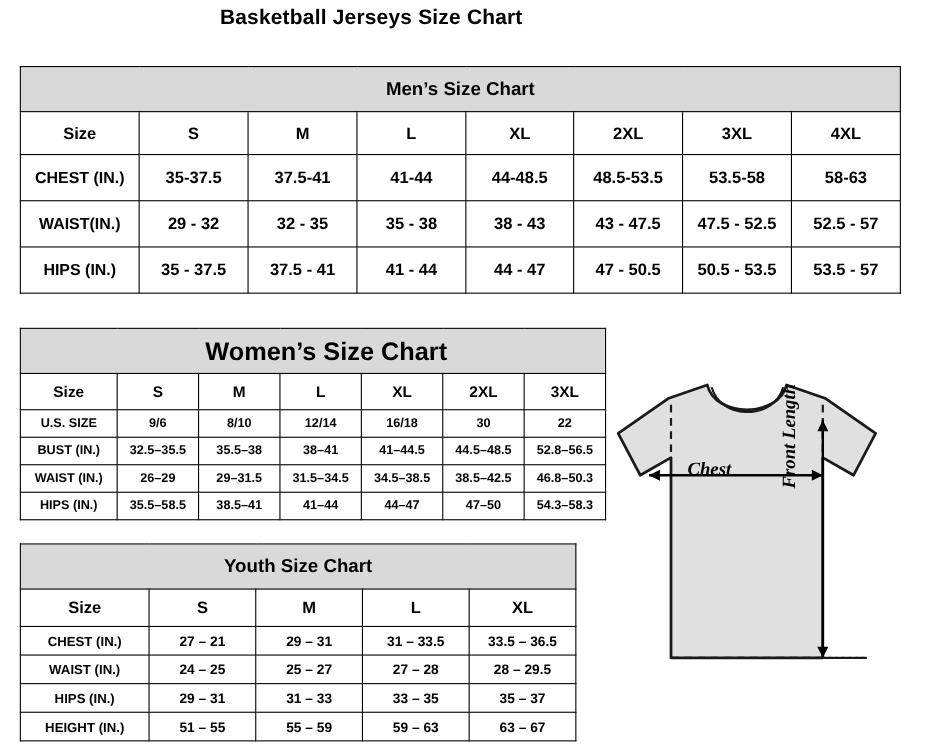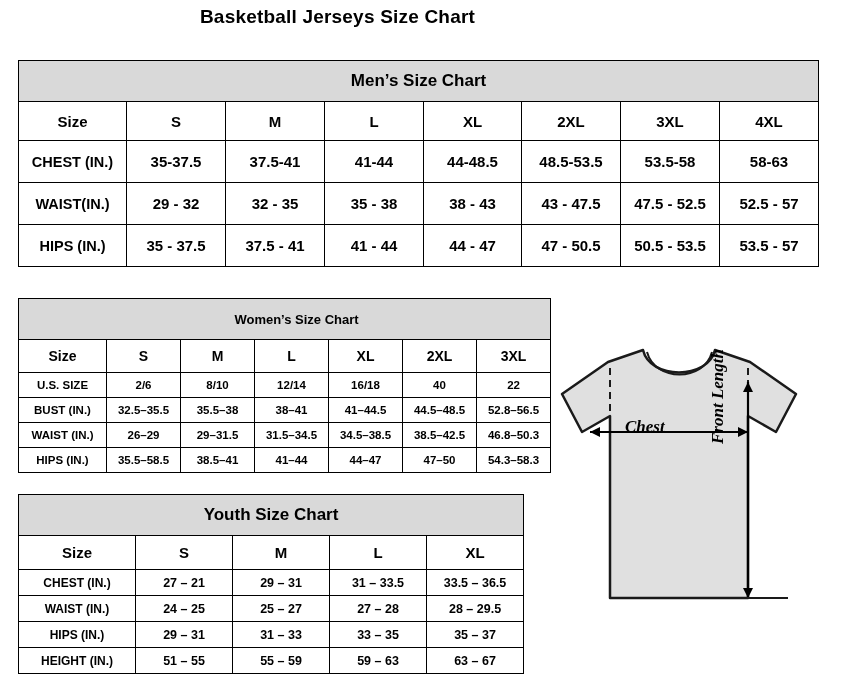--- a/index.html
+++ b/index.html
@@ -59,21 +59,21 @@
   #mens-chart .body-row td { height: 41px; font-size: 15px; }
   #mens-chart td.rowlabel { font-size: 14.5px; }
 
   
   #womens-chart {
     position: absolute;
     left: 18px;
     top: 298px;
     width: 532px;
   }
-  #womens-chart .hdr-band { height: 40px; font-size: 13px; padding-left: 24px; }
+  #womens-chart .hdr-band { height: 40px; font-size: 23px; padding-left: 24px; }
   #womens-chart .hdr-row td { height: 32px; font-size: 14px; }
   #womens-chart .body-row td { height: 24px; font-size: 11.5px; }
   #womens-chart td.rowlabel { font-size: 11.5px; }
 
   
   #youth-chart {
     position: absolute;
     left: 18px;
     top: 494px;
     width: 505px;
@@ -193,25 +193,25 @@
       <td>Size</td>
       <td>S</td>
       <td>M</td>
       <td>L</td>
       <td>XL</td>
       <td>2XL</td>
       <td>3XL</td>
     </tr>
     <tr class="body-row">
       <td class="rowlabel">U.S. SIZE</td>
-      <td>2/6</td>
+      <td>9/6</td>
       <td>8/10</td>
       <td>12/14</td>
       <td>16/18</td>
-      <td>40</td>
+      <td>30</td>
       <td>22</td>
     </tr>
     <tr class="body-row">
       <td class="rowlabel">BUST  (IN.)</td>
       <td>32.5–35.5</td>
       <td>35.5–38</td>
       <td>38–41</td>
       <td>41–44.5</td>
       <td>44.5–48.5</td>
       <td>52.8–56.5</td>

